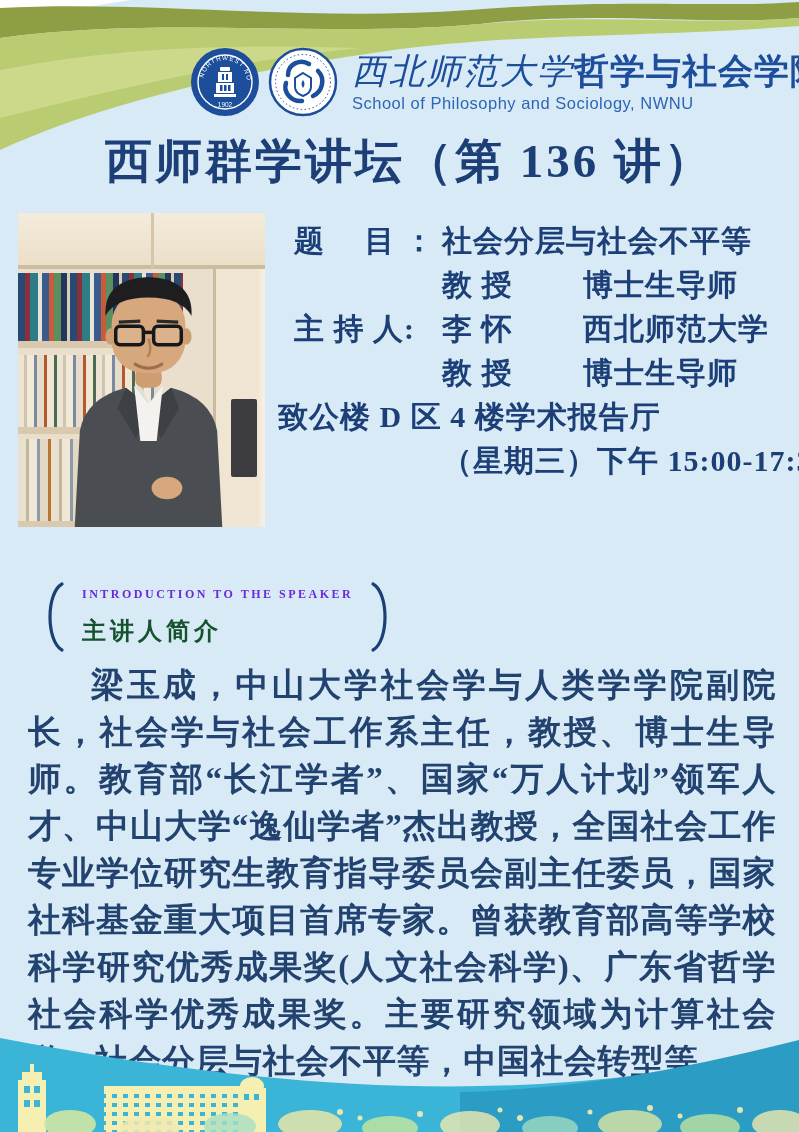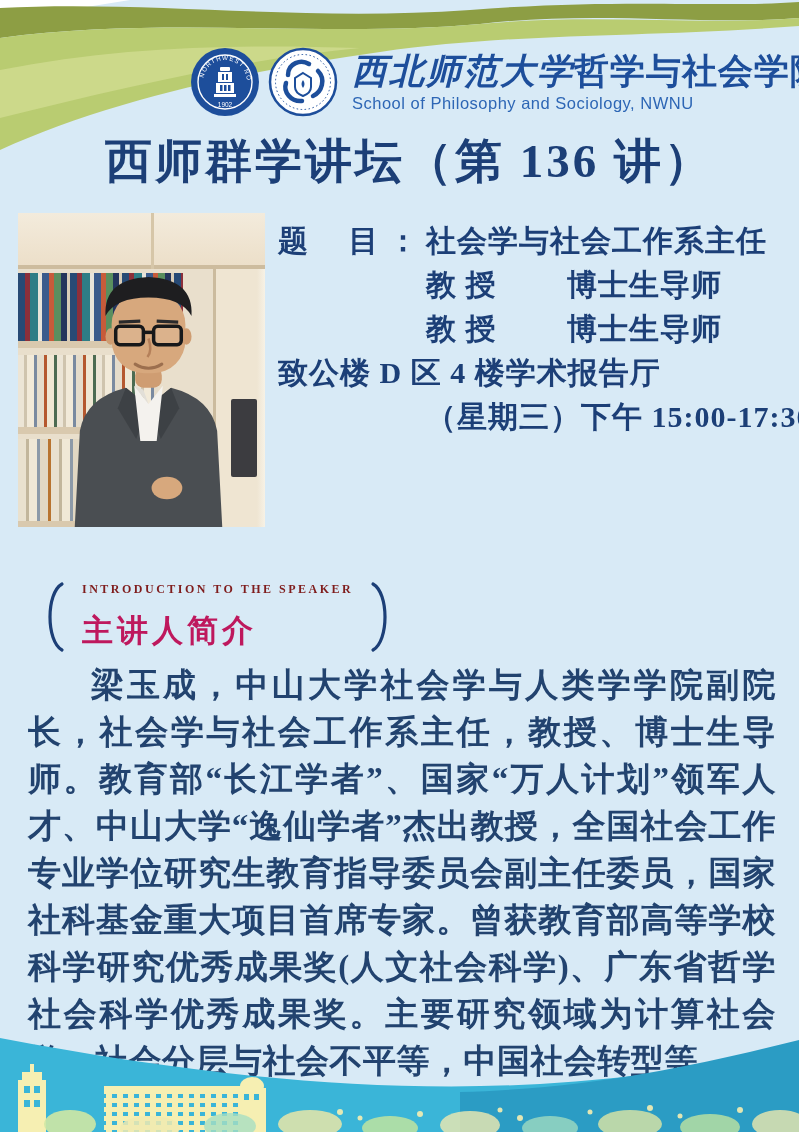--- a/index.html
+++ b/index.html
@@ -12,21 +12,21 @@
   }
   
   .deco-top{ position:absolute; top:0; left:0; width:799px; height:160px; pointer-events:none; }
   .deco-bottom{ position:absolute; bottom:0; left:0; width:799px; height:112px; pointer-events:none; }
 
   
   .header{ position:absolute; top:42px; left:190px; width:590px; height:80px; display:flex; align-items:center; gap:8px; }
   .seal{ flex:0 0 auto; }
   .brand{ margin-left:6px; }
   .brand-cn{ font-size:35px; line-height:38px; color:#1d4e9b; white-space:nowrap; }
-  .brand-cn .calli{ font-style:italic; font-weight:700; letter-spacing:2px; }
+  .brand-cn .calli{ font-style:italic; font-weight:400; letter-spacing:2px; }
   .brand-cn .rest{ font-family:"Liberation Sans","DejaVu Sans",sans-serif; font-weight:700; letter-spacing:1px; }
   .brand-en{ font-family:"Liberation Sans","DejaVu Sans",sans-serif; font-size:16.5px; color:#2d66b5; letter-spacing:0.5px; margin-top:3px; }
 
   
   .title{ position:absolute; top:130px; left:10px; width:100%; text-align:center;
           font-size:47px; font-weight:700; letter-spacing:3px; color:#1c3f77; }
 
   
   .photo{ position:absolute; left:18px; top:213px; width:247px; height:314px;
           background:#e9dfcc; overflow:hidden; }
@@ -45,30 +45,30 @@
              background:#efe5d2; border-left:3px solid #cbbb9e; }
   .binder{ position:absolute; right:8px; top:130px; width:26px; height:78px;
            background:#3c3c40; border-radius:2px; }
   .glass-edge{ position:absolute; right:0; top:0; width:8px; height:100%;
                background:linear-gradient(90deg,rgba(255,255,255,0),#f7f2e6); }
   .person{ position:absolute; left:28px; bottom:0; }
 
   
   .details{ position:absolute; left:278px; top:219px; width:516px; }
   .drow{ display:flex; font-size:30px; font-weight:700; line-height:44px; letter-spacing:1px; color:#1c3f77; white-space:nowrap; }
-  .drow .lab{ flex:0 0 148px; }
+  .drow .lab{ flex:0 0 148px;margin-left:16px; }
   .drow .val{ flex:1; }
 
   
   .section{ position:absolute; left:40px; top:580px; height:74px; display:flex; align-items:center; }
   .bracket{ flex:0 0 auto; }
   .section-mid{ text-align:left; padding:0 16px; }
-  .eyebrow{ font-size:12px; font-weight:700; letter-spacing:2.5px; color:#7f1d1d;
+  .eyebrow{ font-size:12px; font-weight:700; letter-spacing:2.5px; color:#6d28d9;
             font-family:"Liberation Serif","DejaVu Serif",serif; }
-  .section-title{ font-size:31px; font-weight:700; letter-spacing:4px; color:#be185d; margin-top:13px;
+  .section-title{ font-size:24px; font-weight:700; letter-spacing:4px; color:#14532d; margin-top:13px;
             font-family:"Liberation Sans","DejaVu Sans",sans-serif; }
 
   
   .bio{ position:absolute; left:28px; top:662px; width:748px;
         font-size:33px; line-height:47px; letter-spacing:0.5px; font-weight:700;
         color:#22436f; text-align:justify; text-indent:1.9em; }
 </style>
 </head>
 <body>
 
@@ -168,25 +168,29 @@
       <line x1="71" y1="46" x2="92" y2="45" stroke="#2a2a2c" stroke-width="3"></line>
       <line x1="108" y1="45" x2="129" y2="46" stroke="#2a2a2c" stroke-width="3"></line>
       <path d="M100,62 Q104,74 99,80" fill="none" stroke="#b5805a" stroke-width="2.5"></path>
       <path d="M87,87 Q100,95 113,87" fill="none" stroke="#9c6f4e" stroke-width="3" stroke-linecap="round"></path>
     </svg>
   </div>
 
   <div class="details">
     <div class="drow">
       <span class="lab">题　 目 ：</span>
-      <span class="val">社会学与社会工作系主任</span>
+      <span class="val">社会分层与社会不平等</span>
     </div>
     <div class="drow">
       <span class="lab"></span>
       <span class="val">教 授　　 博士生导师</span>
+    </div>
+    <div class="drow">
+      <span class="lab">主 持 人: </span>
+      <span class="val">李 怀　　 西北师范大学</span>
     </div>
     <div class="drow">
       <span class="lab"></span>
       <span class="val">教 授　　 博士生导师</span>
     </div>
     <div class="drow">
       <span class="val">致公楼 D 区 4 楼学术报告厅</span>
     </div>
     <div class="drow">
     </div>

